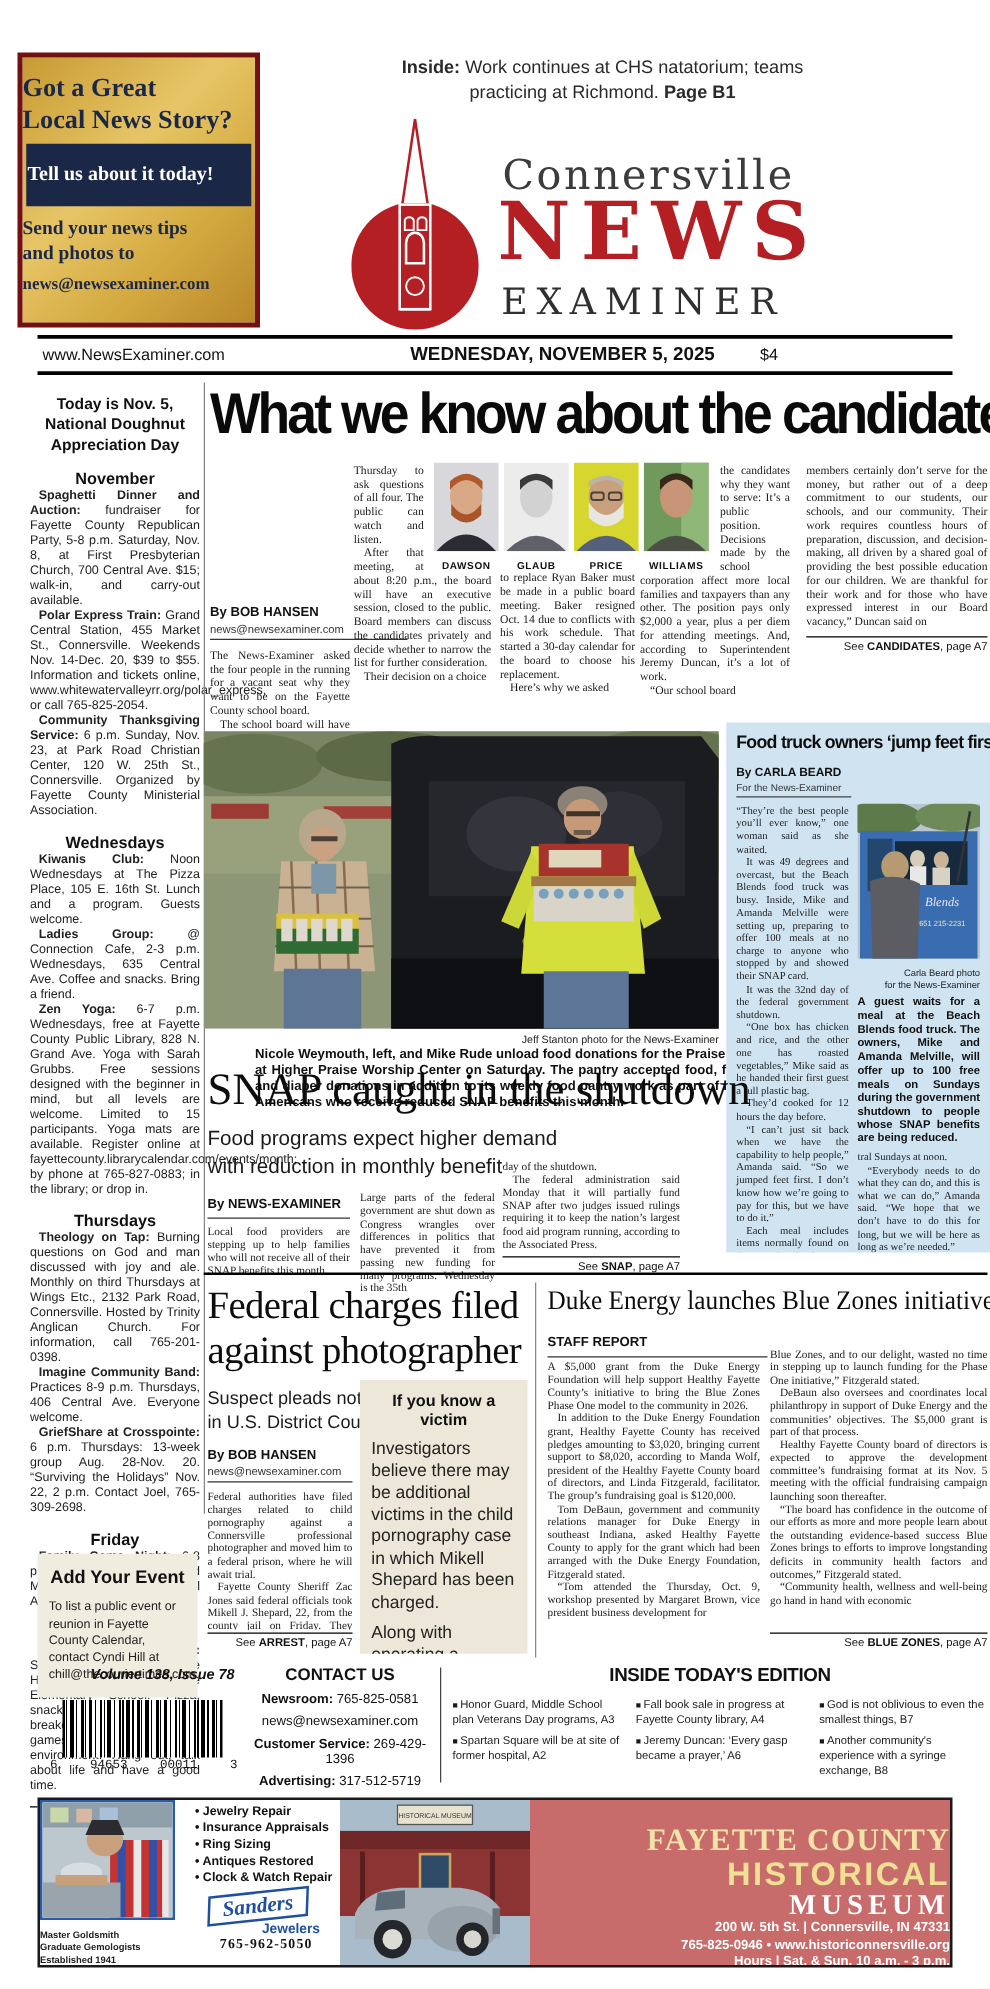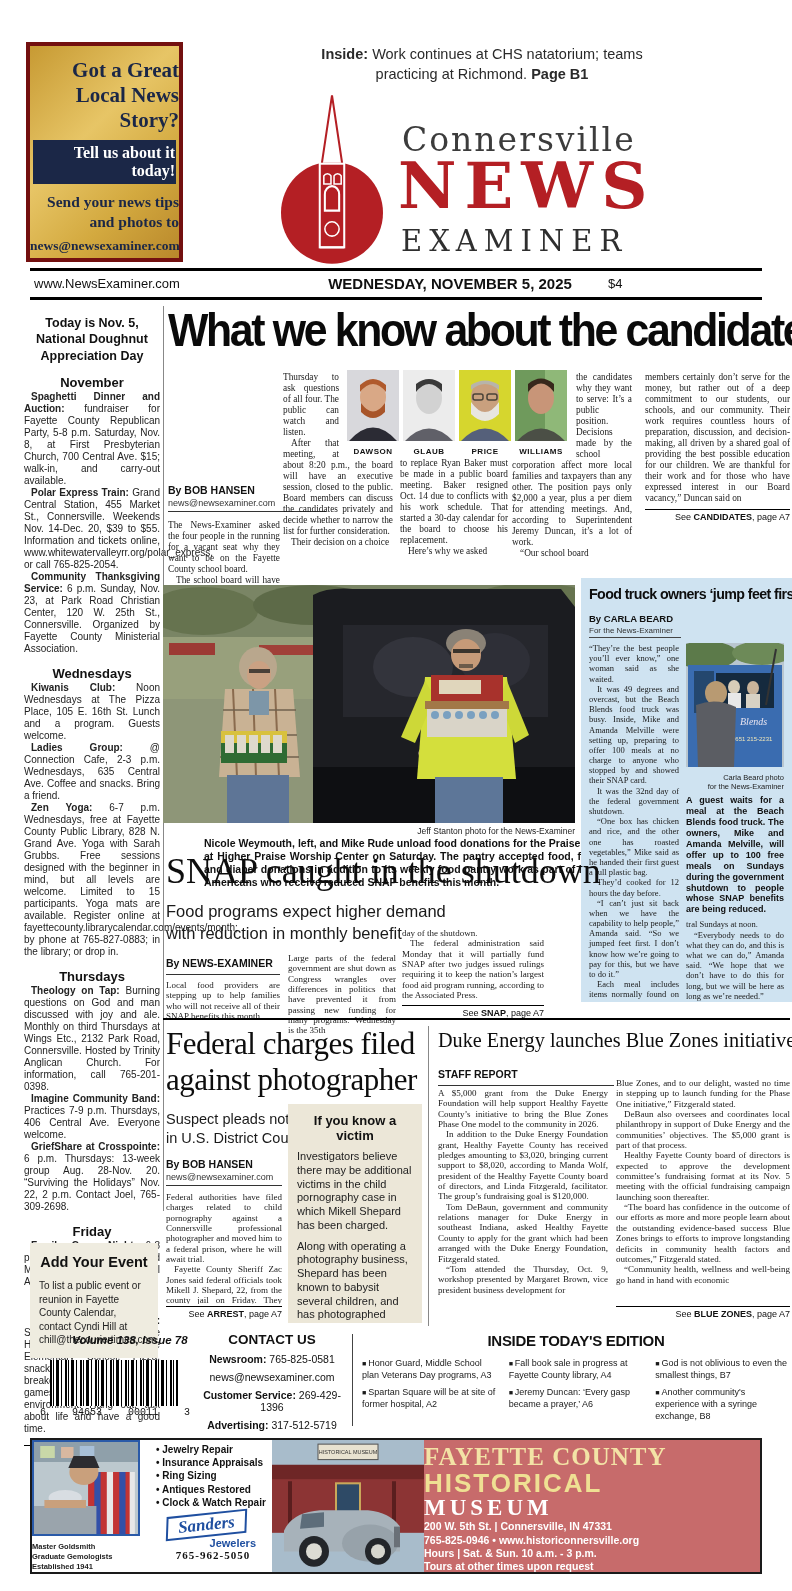--- a/index.html
+++ b/index.html
@@ -9,25 +9,25 @@
   .serif{font-family:"Liberation Serif","DejaVu Serif",serif;}
   .pre{white-space:pre-line;}
   p{margin:0;}
   .paras p{margin:0;text-indent:8px;}
   .paras p:first-child{text-indent:0;}
   .bodytext{font-family:"Liberation Serif","DejaVu Serif",serif;font-size:9.3px;line-height:1.18;text-align:justify;color:#1a1a1a;}
   .spacer-r{float:right;width:54px;height:84px;}
   .spacer-l{float:left;width:64px;height:84px;}
 
   
-  .promo{left:26px;top:42px;width:157px;height:220px;box-sizing:border-box;border:4px solid #731010;
-         background:linear-gradient(135deg,#c79a33,#e7c566 40%,#d3a93f 70%,#b9882b);text-align:right;color:#1b2747;}
+  .promo{left:14px;top:42px;width:194px;height:220px;box-sizing:border-box;border:4px solid #731010;
+         background:linear-gradient(135deg,#c79a33,#e7c566 40%,#d3a93f 70%,#b9882b);text-align:left;color:#1b2747;}
   .promo-l1{font-family:"Liberation Serif",serif;font-weight:bold;font-size:21px;margin-top:12px;}
   .promo-l2{font-family:"Liberation Serif",serif;font-weight:bold;font-size:21px;}
-  .promo-band{background:#1b2747;color:#fff;font-family:"Liberation Serif",serif;font-weight:bold;font-size:16px;padding:4px 1px;margin:7px 3px 8px 3px;}
+  .promo-band{background:#1b2747;color:#fff;font-family:"Liberation Serif",serif;font-weight:bold;font-size:16px;padding:16px 1px;margin:7px 3px 8px 3px;}
   .promo-l3,.promo-l4{font-family:"Liberation Serif",serif;font-weight:bold;font-size:15.5px;line-height:1.3;}
   .promo-email{font-family:"Liberation Serif",serif;font-weight:bold;font-size:13.5px;margin-top:6px;}
   .teaser{left:296px;top:44px;width:372px;text-align:center;font-size:14.5px;line-height:1.4;color:#2a2a2a;}
   .mast-city{left:402px;top:120px;font-family:"DejaVu Serif",serif;font-size:33px;letter-spacing:2px;color:#3c3c3c;}
   .mast-news{left:398px;top:148px;font-family:"DejaVu Serif",serif;font-weight:bold;font-size:64px;letter-spacing:8px;color:#b41f24;}
   .mast-examiner{left:401px;top:224px;font-family:"DejaVu Serif",serif;font-size:29px;letter-spacing:7px;color:#2f2f2f;}
   .rule{background:#000;height:3px;left:30px;width:732px;}
   .db-site{left:34px;top:276px;font-size:13px;}
   .db-date{left:250px;top:275px;width:400px;text-align:center;font-weight:bold;font-size:15px;}
   .db-price{left:608px;top:276px;font-size:13px;}
@@ -83,21 +83,21 @@
   .sm-body{font-family:"Liberation Serif",serif;font-size:9px;line-height:1.15;text-align:justify;color:#1a1a1a;}
 
   
   .arr-hl{left:166px;top:1026px;font-family:"Liberation Serif",serif;font-size:31px;line-height:1.15;letter-spacing:-0.5px;color:#0d0d0d;}
   .arr-deck{left:166px;top:1110px;font-size:14.5px;line-height:1.3;color:#1a1a1a;}
   .arr-by{left:166px;top:1154px;width:116px;}
   .arr-body{left:166px;top:1192px;width:116px;height:112px;overflow:hidden;}
   .arr-see{left:166px;top:1306px;width:116px;}
   .victim-box{left:288px;top:1104px;width:134px;height:219px;background:#ece7d8;box-sizing:border-box;padding:9px 9px;overflow:hidden;}
   .vb-title{font-weight:bold;font-size:13px;text-align:center;}
-  .vb-paras p{font-size:11px;line-height:1.25;margin:7px 0 0 0;text-indent:0;color:#222;}
+  .vb-paras p{font-size:14px;line-height:1.25;margin:7px 0 0 0;text-indent:0;color:#222;}
   .duke-hl{left:438px;top:1028px;font-family:"Liberation Serif",serif;font-size:21.5px;white-space:nowrap;transform:scaleX(0.94);transform-origin:left;color:#0d0d0d;}
   .duke-by{left:438px;top:1064px;width:176px;}
   .duke-col1{left:438px;top:1088px;width:170px;height:242px;overflow:hidden;}
   .duke-col2{left:616px;top:1078px;width:174px;height:226px;overflow:hidden;}
   .duke-see{left:616px;top:1306px;width:174px;}
 
   
   .vol{left:40px;top:1334px;width:180px;text-align:center;font-weight:bold;font-size:11.5px;font-style:italic;}
   .barcode{left:40px;top:1360px;width:150px;}
   .bars{height:46px;margin:0 12px 0 10px;background:repeating-linear-gradient(90deg,#000 0 2px,#fff 2px 3px,#000 3px 4px,#fff 4px 6px,#000 6px 9px,#fff 9px 11px,#000 11px 12px,#fff 12px 15px);}
@@ -118,21 +118,21 @@
   .ga-photo{width:104px;height:92px;border:2px solid #2a5aa8;margin:0 auto;}
   .ga-cap{font-size:7.5px;font-weight:bold;line-height:1.3;margin-top:2px;color:#222;}
   .sj-cell{width:118px;padding:4px 2px 0 2px;box-sizing:border-box;}
   .svc{font-weight:bold;font-size:10px;line-height:1.12;margin-bottom:2px;color:#111;}
   .svc::before{content:"• ";}
   .sj-frame{display:inline-block;border:2px solid #1f4fa0;transform:rotate(-6deg) skewX(-8deg);padding:0 10px;margin:3px 0 0 10px;}
   .sj-name{display:inline-block;font-family:"Liberation Serif",serif;font-style:italic;font-weight:bold;font-size:17px;color:#1f4fa0;transform:skewX(8deg);}
   .sj-type{text-align:right;font-weight:bold;font-size:11px;color:#1f4fa0;margin-right:14px;}
   .sj-phone{text-align:center;font-family:"Liberation Serif",serif;font-weight:bold;font-size:11px;letter-spacing:1px;}
   .mu-photo{width:152px;}
-  .museum-ad{flex:1;background:#c76b6b;color:#fff;text-align:left;padding-top:4px;}
+  .museum-ad{flex:1;background:#c76b6b;color:#fff;text-align:right;padding-top:20px;}
   .mu1{font-family:"Liberation Serif",serif;font-weight:bold;font-size:25px;line-height:1.05;color:#f3e3a6;letter-spacing:1px;}
   .mu2{font-weight:bold;font-size:26px;line-height:1.0;color:#efe093;letter-spacing:2px;}
   .mu3{font-family:"Liberation Serif",serif;font-weight:bold;font-size:23px;line-height:1.05;color:#ffffff;letter-spacing:4px;}
   .mu-line{font-weight:bold;font-size:10.5px;line-height:1.25;}
 </style>
 </head>
 <body>
 
 <div id="page">
 
@@ -179,21 +179,21 @@
       <div class="cal-sec-h">November</div>
       <p class="ci"><b>Spaghetti Dinner and Auction: </b><span>fundraiser for Fayette County Republican Party, 5-8 p.m. Saturday, Nov. 8, at First Presbyterian Church, 700 Central Ave. $15; walk-in, and carry-out available.</span></p>
       <p class="ci"><b>Polar Express Train: </b><span>Grand Central Station, 455 Market St., Connersville. Weekends Nov. 14-Dec. 20, $39 to $55. Information and tickets online, www.whitewatervalleyrr.org/polar_express, or call 765-825-2054.</span></p>
       <p class="ci"><b>Community Thanksgiving Service: </b><span>6 p.m. Sunday, Nov. 23, at Park Road Christian Center, 120 W. 25th St., Connersville. Organized by Fayette County Ministerial Association.</span></p>
       <div class="cal-sec-h">Wednesdays</div>
       <p class="ci"><b>Kiwanis Club: </b><span>Noon Wednesdays at The Pizza Place, 105 E. 16th St. Lunch and a program. Guests welcome.</span></p>
       <p class="ci"><b>Ladies Group: </b><span>@ Connection Cafe, 2-3 p.m. Wednesdays, 635 Central Ave. Coffee and snacks. Bring a friend.</span></p>
       <p class="ci"><b>Zen Yoga: </b><span>6-7 p.m. Wednesdays, free at Fayette County Public Library, 828 N. Grand Ave. Yoga with Sarah Grubbs. Free sessions designed with the beginner in mind, but all levels are welcome. Limited to 15 participants. Yoga mats are available. Register online at fayettecounty.librarycalendar.com/events/month; by phone at 765-827-0883; in the library; or drop in.</span></p>
       <div class="cal-sec-h">Thursdays</div>
       <p class="ci"><b>Theology on Tap: </b><span>Burning questions on God and man discussed with joy and ale. Monthly on third Thursdays at Wings Etc., 2132 Park Road, Connersville. Hosted by Trinity Anglican Church. For information, call 765-201-0398.</span></p>
-      <p class="ci"><b>Imagine Community Band: </b><span>Practices 7-9 p.m. Thursdays, 406 Central Ave. Everyone welcome.</span></p>
+      <p class="ci"><b>Imagine Community Band: </b><span>Practices 8-9 p.m. Thursdays, 406 Central Ave. Everyone welcome.</span></p>
       <p class="ci"><b>GriefShare at Crosspointe: </b><span>6 p.m. Thursdays: 13-week group Aug. 28-Nov. 20. “Surviving the Holidays” Nov. 22, 2 p.m. Contact Joel, 765-309-2698.</span></p>
       <div class="cal-sec-h">Friday</div>
       <p class="ci"><b>Family Game Night: </b><span>6-8 p.m., first Fridays, First United Methodist Church, 729 Central Ave. All are welcome.</span></p>
       <div class="cal-sec-h">Saturday</div>
       <p class="ci"><b>Youth Coalition Meet-Up: </b><span>Saturdays at 5 p.m. at The Haven, behind Frazee Elementary School. Pizza, snacks, water, pop; ice breaker activity and fun games, welcoming and safe environment. Hang out, talk about life and have a good time.</span></p>
     </div>
     <div class="cal-see">
       <span>See </span><b>CALENDAR</b><span>, page A7</span>
     </div>
   </div>

